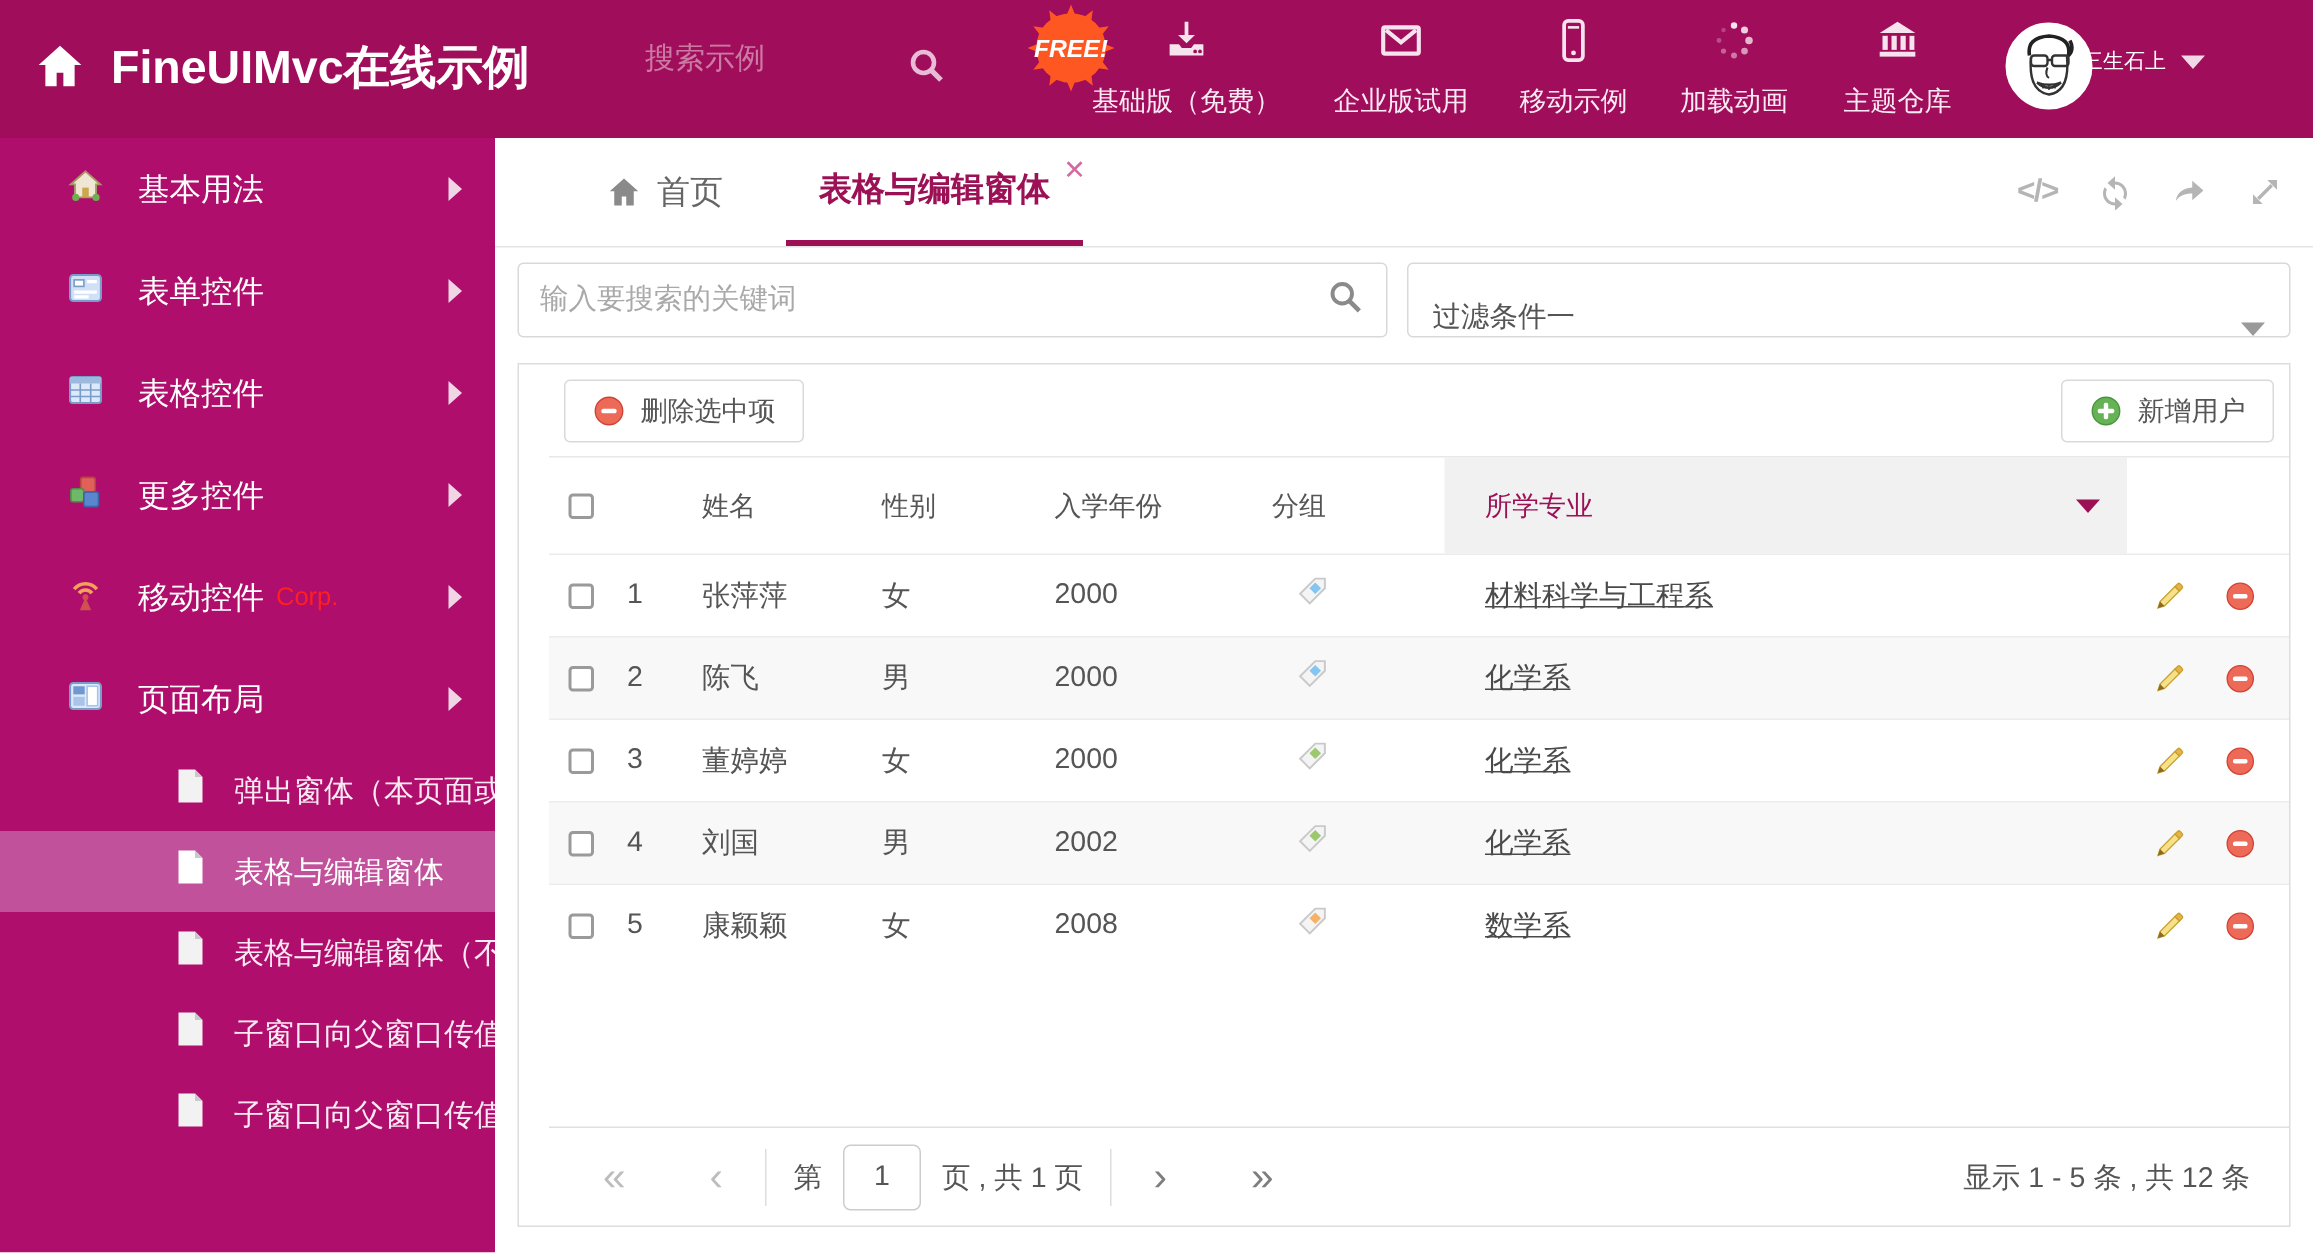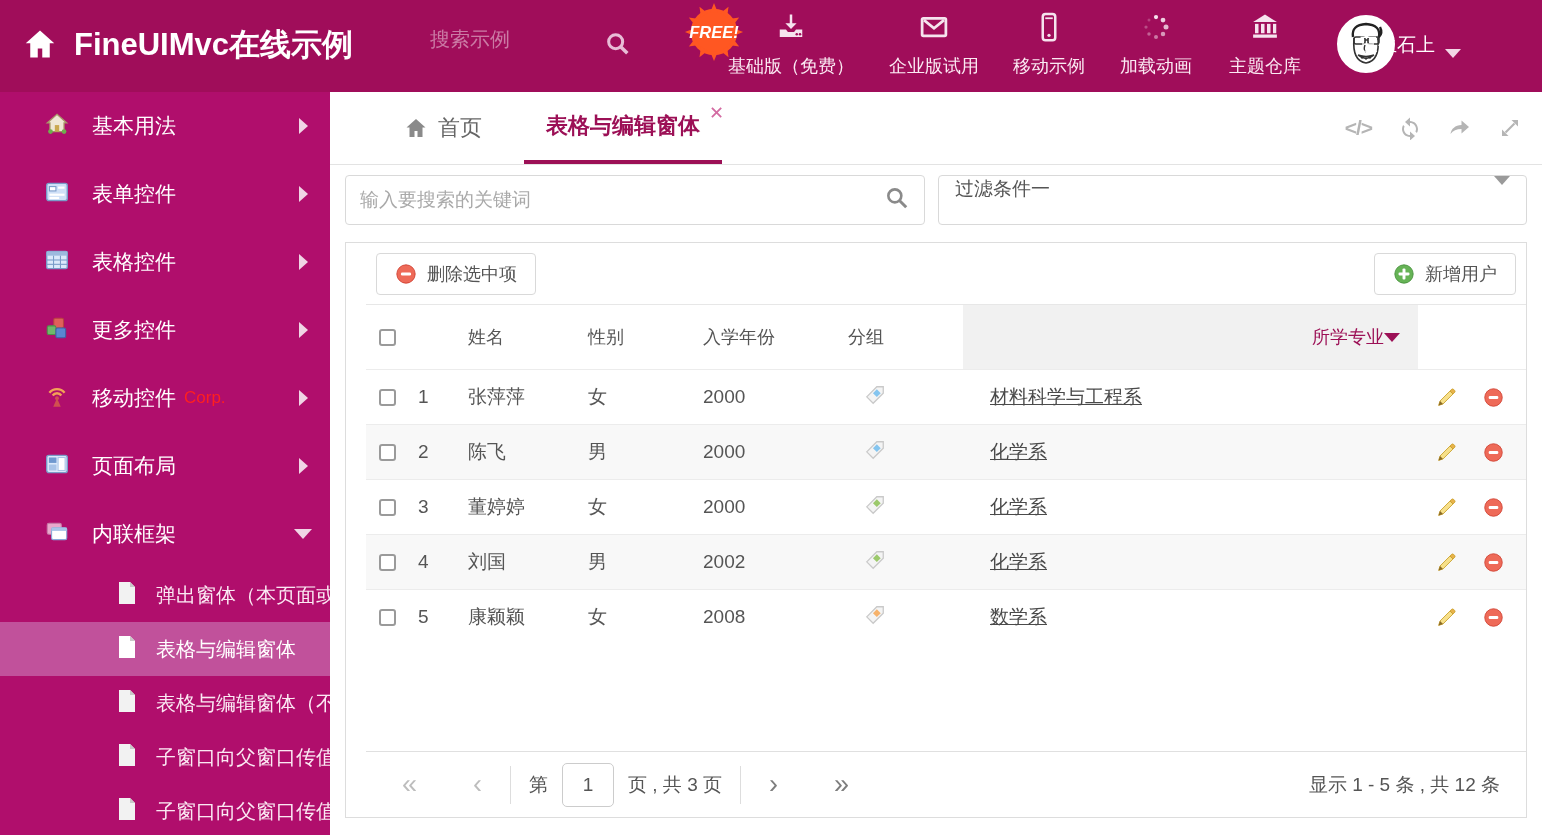--- a/index.html
+++ b/index.html
@@ -15,22 +15,22 @@
     border:none; outline:none; font-size:20px; color:rgba(255,255,255,.85); }
   .hdr-search-input::placeholder { color:rgba(255,255,255,.45); }
   .hdr-search-icon { position:absolute; left:604px; top:30px; }
   .free-badge { position:absolute; left:683px; top:1px; width:62px; height:62px; }
   .free-badge text { font-weight:bold; font-style:italic; }
   .hdr-action { position:absolute; top:12px; width:132px; display:flex; flex-direction:column;
     align-items:center; cursor:pointer; }
   .hdr-action .lbl { margin-top:8px; font-size:18px; color:#fbeaf3; white-space:nowrap; }
   .avatar { position:absolute; left:1337px; top:15px; width:58px; height:58px; border-radius:50%;
     background:#fff; overflow:hidden; border:2px solid #fff; }
-  .hdr-user { position:absolute; left:1359px; top:32px; font-size:19px; color:#fff; display:flex;
-    align-items:flex-end; gap:10px; cursor:pointer; }
+  .hdr-user { position:absolute; left:1388px; top:32px; font-size:14px; color:#fff; display:flex;
+    align-items:center; gap:10px; cursor:pointer; }
   .caret-down-w { width:0; height:0; border-left:8px solid transparent; border-right:8px solid transparent;
     border-top:9px solid #f2d7e6; }
 
   
   .body { flex:1; display:flex; min-height:0; }
 
   
   .sidebar { width:330px; flex:0 0 330px; background:#B00E6C; overflow:hidden; }
   .side-item { height:68px; display:flex; align-items:center; padding-left:44px; position:relative;
     color:#fff; cursor:pointer; }
@@ -61,38 +61,38 @@
   .code-ic { font-size:21px; font-weight:bold; color:#b5b5b5; letter-spacing:-1px; }
 
   .content { flex:1; padding:10px 15px 0 15px; display:flex; flex-direction:column; min-height:0; }
 
   .filter-row { display:flex; gap:13px; flex:0 0 50px; }
   .search-box { flex:0 0 580px; border:1px solid #d9d9d9; border-radius:4px; display:flex;
     align-items:center; padding:0 14px; }
   .search-box input { flex:1; border:none; outline:none; font-size:19px; color:#3b82f6; }
   .search-box input::placeholder { color:#a9a9a9; }
   .select-box { flex:1; border:1px solid #d9d9d9; border-radius:4px; display:flex;
-    align-items:flex-start; padding:0 16px; font-size:19px; color:#555; cursor:pointer; }
+    align-items:flex-end; padding:0 16px; font-size:19px; color:#555; cursor:pointer; }
   .select-box .val { flex:1; }
   .caret-down-g { width:0; height:0; border-left:8px solid transparent; border-right:8px solid transparent;
     border-top:9px solid #9a9a9a; }
 
   
   .grid-panel { margin-top:17px; margin-bottom:17px; border:1px solid #ddd; flex:1;
     display:flex; flex-direction:column; min-height:0;padding-left:20px; }
   .toolbar { flex:0 0 62px; display:flex; align-items:center; justify-content:space-between;
     padding:0 10px; border-bottom:1px solid #e7e7e7; }
   .btn { height:42px; display:flex; align-items:center; gap:10px; border:1px solid #d9d9d9;
     border-radius:4px; background:#fff; padding:0 18px; font-size:18px; color:#555; cursor:pointer; }
 
   .tgrid { display:grid; grid-template-columns:52px 50px 120px 115px 145px 115px 455px 1fr;
     align-items:center; }
   .thead { flex:0 0 64px; font-size:18px; color:#555; }
   .thead > div { height:64px; display:flex; align-items:center;font-family:Liberation Serif, serif; }
-  .th-major { background:#f1f1f1; color:#9C1056; padding-left:27px; justify-content:flex-end;
+  .th-major { background:#f1f1f1; color:#9C1056; padding-left:27px; justify-content:space-between;
     padding-right:18px; cursor:pointer; }
   .caret-down-m { width:0; height:0; border-left:8px solid transparent; border-right:8px solid transparent;
     border-top:9px solid #9C1056; }
   .trow { flex:0 0 55px; height:55px; border-top:1px solid #ececec; font-size:19px; color:#555; }
   .trow.alt { background:#f8f8f8; }
   .trow > div { display:flex; align-items:center; height:100%; }
   .cell-major { padding-left:27px; }
   .cell-major a { color:#4a4a4a; text-decoration:underline; cursor:pointer; }
   .cell-group { padding-left:16px; }
   .cell-actions { gap:26px; padding-left:18px; }
@@ -307,29 +307,20 @@
         <span><svg width="26" height="26" viewBox="0 0 24 24">
               <rect x="2.5" y="4" width="19" height="16" rx="2" fill="#dce9fb" stroke="#7a9cc9" stroke-width="1.3"></rect>
               <rect x="4.5" y="6" width="7" height="5" fill="#6f98cf"></rect>
               <rect x="4.5" y="12.5" width="7" height="5.5" fill="#a9c4e8"></rect>
               <rect x="13" y="6" width="6.5" height="12" fill="#fff" stroke="#a9c4e8"></rect>
             </svg></span>
         <span class="lbl">页面布局</span>
         <span class="chev-r"></span>
       </div>
 
-      <div class="side-item">
-        <span><svg width="26" height="26" viewBox="0 0 24 24">
-              <rect x="3" y="4" width="13" height="10" rx="1.5" fill="#e8a8cc" stroke="#c87ba8"></rect>
-              <rect x="7" y="8" width="14" height="11" rx="1.5" fill="#fff" stroke="#8aa8d8"></rect>
-              <rect x="7" y="8" width="14" height="3" fill="#a9c4e8"></rect>
-            </svg></span>
-        <span class="lbl">内联框架</span>
-        <span class="chev-d"></span>
-      </div>
 
       <div class="side-sub">
         <span><svg width="22" height="24" viewBox="0 0 20 24">
               <path d="M2 1h11l5 5v17H2z" fill="#f2f2f2"></path>
               <path d="M13 1l5 5h-5z" fill="#c9c9c9"></path>
             </svg></span>
         <span class="lbl">弹出窗体（本页面或...</span>
       </div>
       <div class="side-sub active">
         <span><svg width="22" height="24" viewBox="0 0 20 24">
@@ -624,21 +615,21 @@
 
           <div class="spacer"></div>
 
           <div class="pagebar">
             <span class="pg-arrow pg-dis">«</span>
             <span class="pg-gap"></span>
             <span class="pg-arrow pg-dis">‹</span>
             <span class="pg-sep"></span>
             <span>第</span>
             <input class="pg-input" value="1" style="">
-            <span>页 , 共 3 页</span>
+            <span>页 , 共 1 页</span>
             <span class="pg-sep"></span>
             <span class="pg-arrow pg-en">›</span>
             <span class="pg-gap"></span>
             <span class="pg-arrow pg-en">»</span>
             <span class="pg-summary">显示 1 - 5 条 , 共 12 条</span>
           </div>
 
         </div>
       </div>
     </div>

